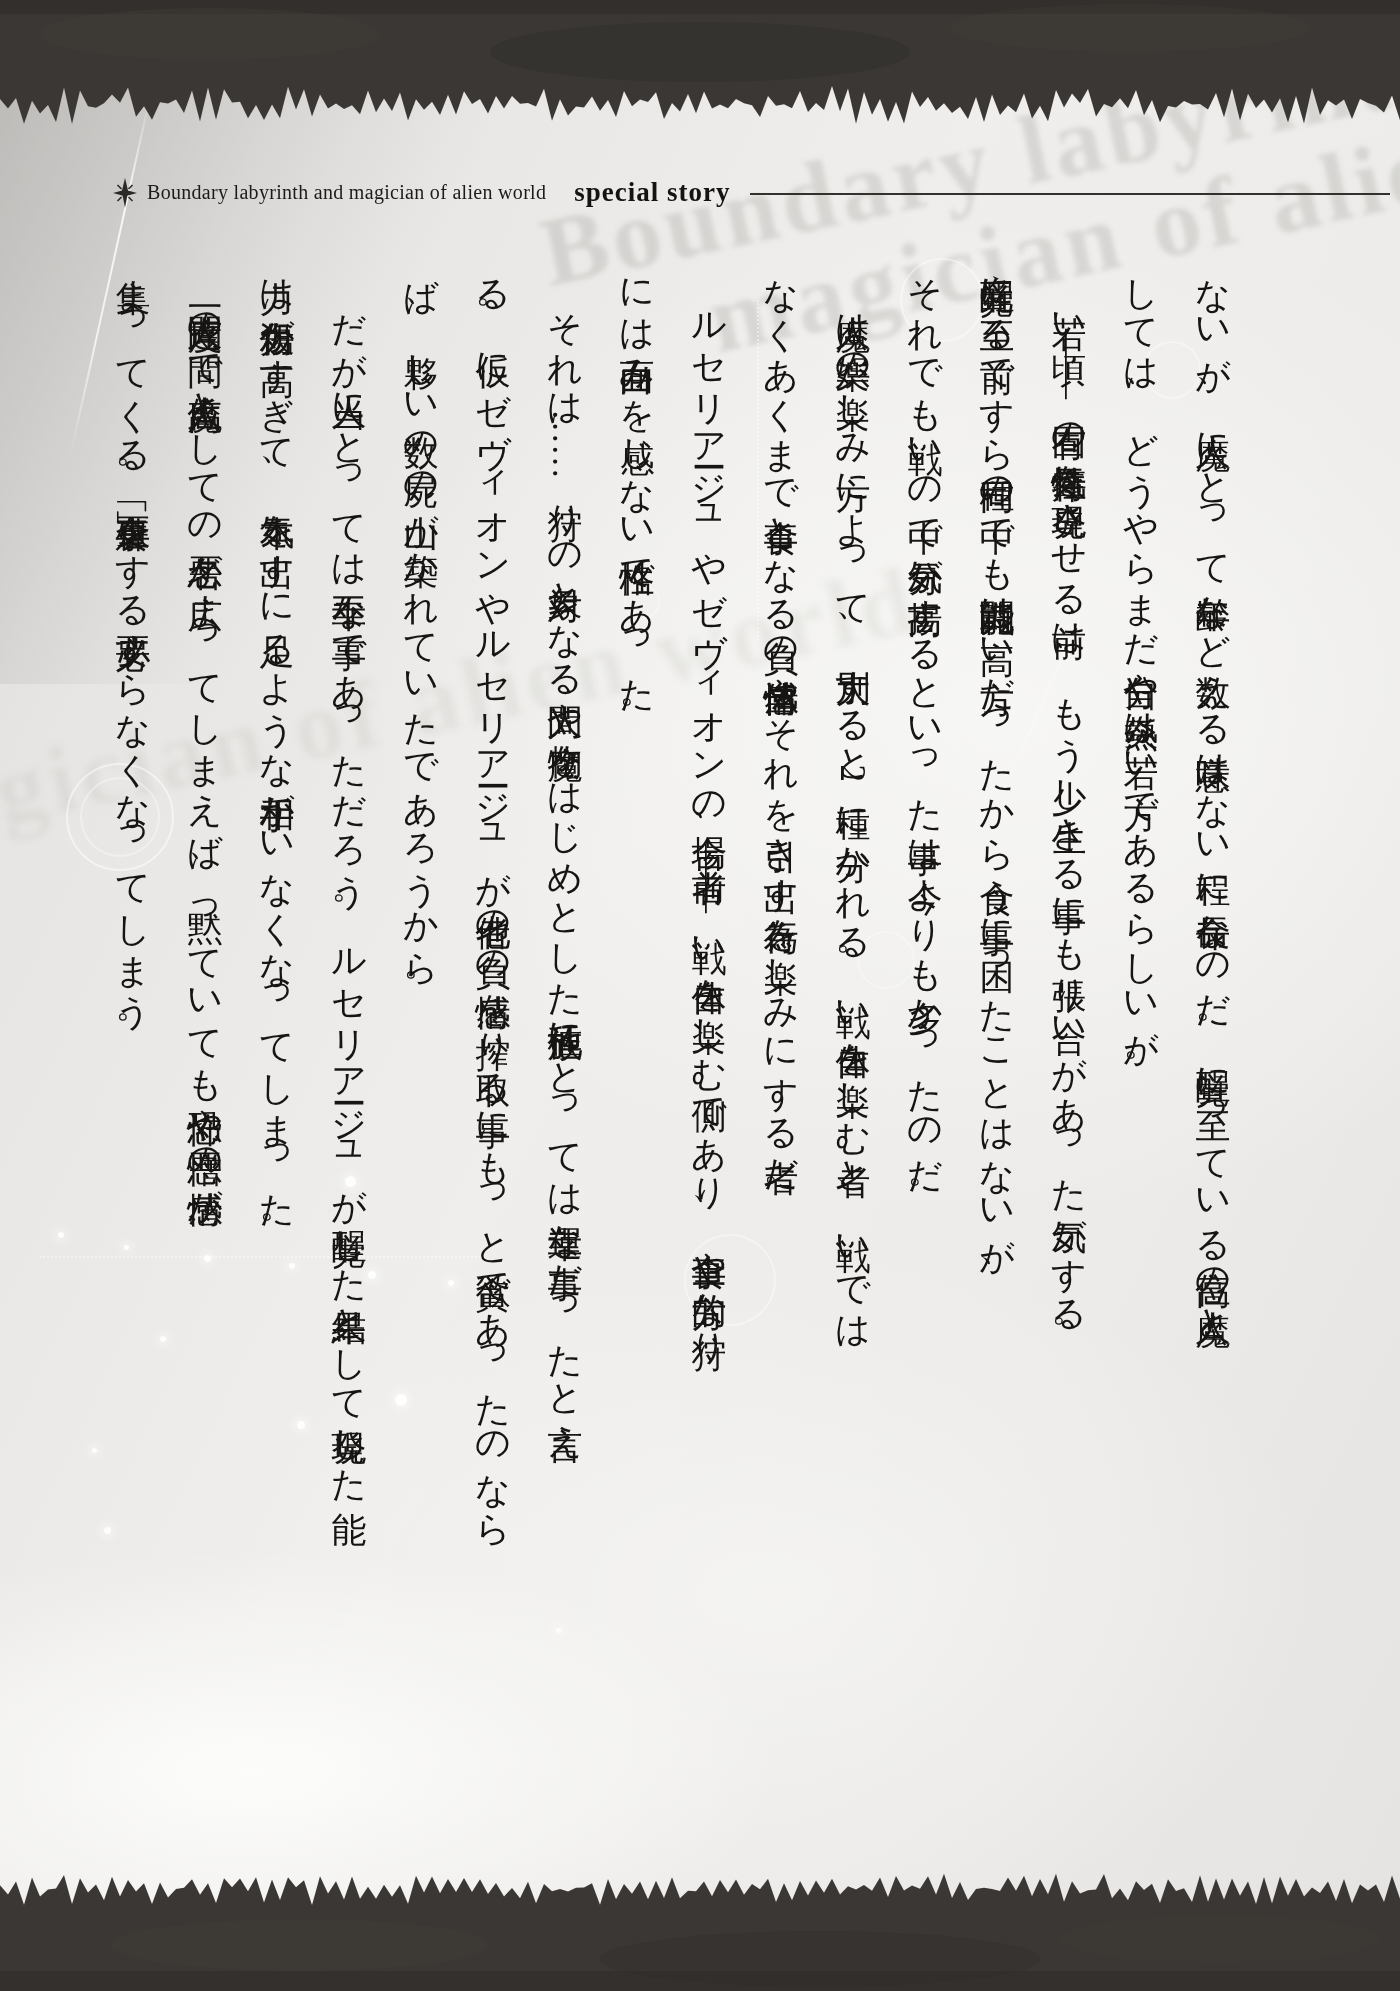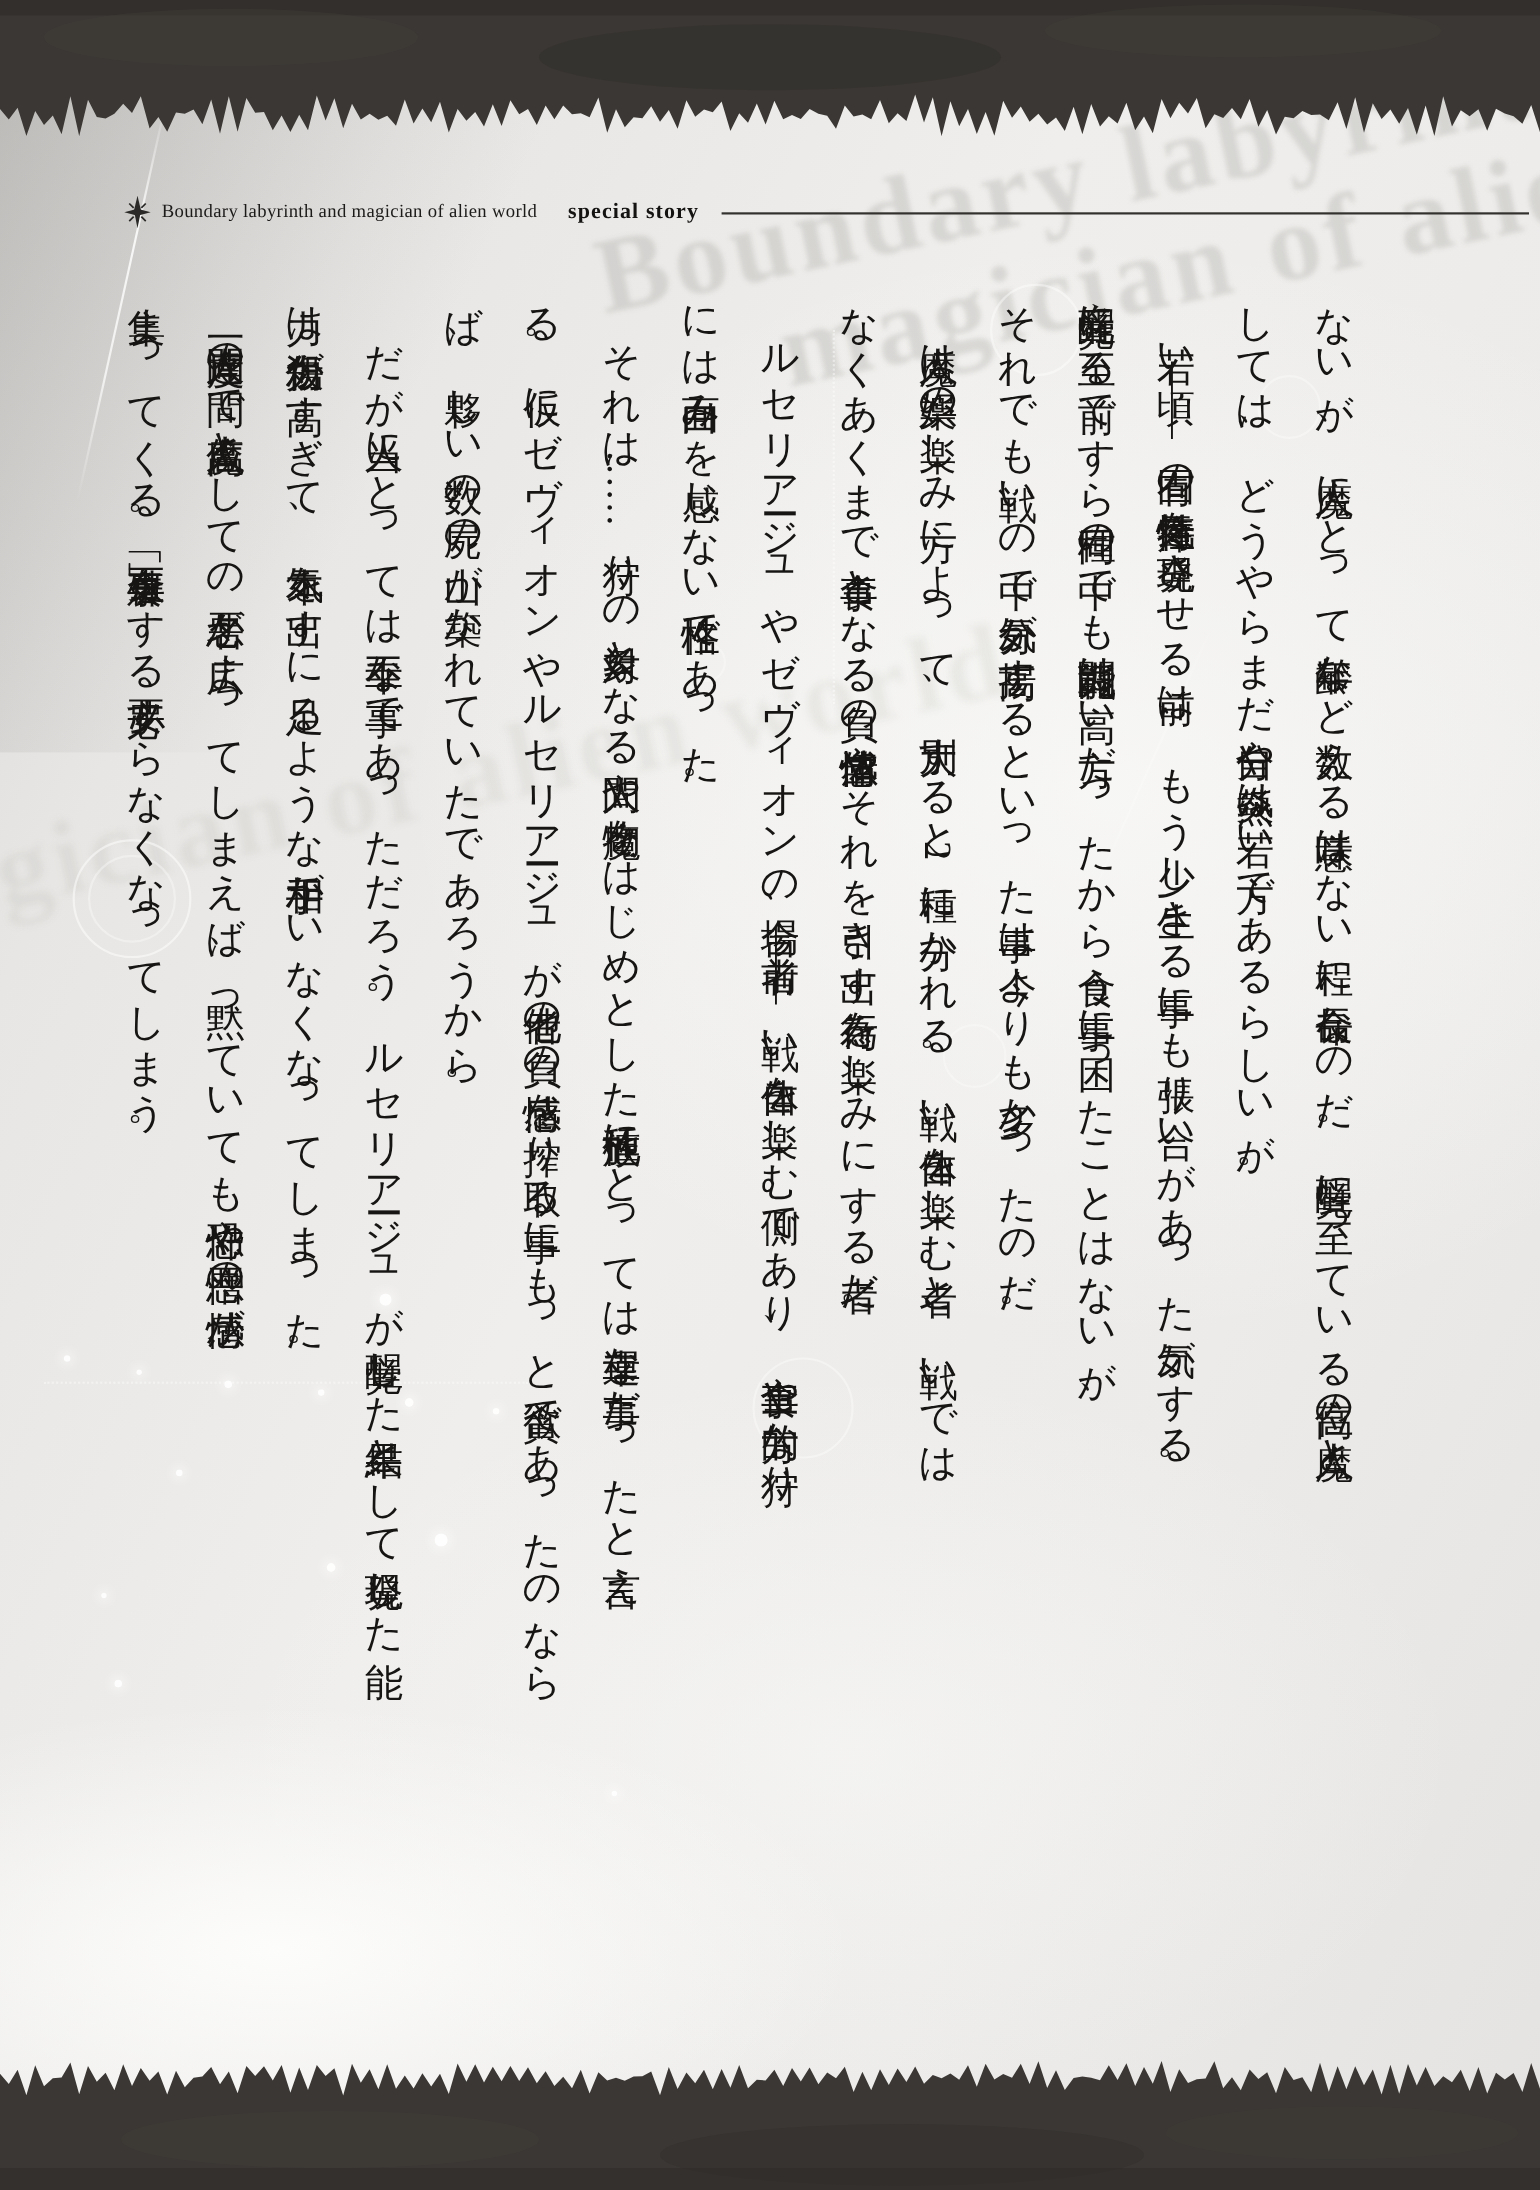--- a/index.html
+++ b/index.html
@@ -12,22 +12,22 @@
       radial-gradient(ellipse 800px 500px at 55% 80%, rgba(249,249,247,0.55), rgba(249,249,247,0) 70%),
       linear-gradient(115deg,#d9d8d6 0%,#e7e6e4 18%,#efeeec 44%,#ecebe9 72%,#e4e3e1 100%);
   }
   
   .torn{position:absolute;left:0;width:1400px;height:132px;display:block;}
   .torn-top{top:0;}
   .torn-bottom{top:1859px;}
   
   .header{position:absolute;top:176px;left:112px;right:10px;display:flex;align-items:center;color:#1c1b1a;}
   .header .star{flex:0 0 auto;margin-right:9px;margin-top:2px;}
-  .series{font-size:17px;letter-spacing:0.3px;white-space:nowrap;}
-  .story{font-size:20px;font-weight:bold;letter-spacing:1px;margin-left:28px;white-space:nowrap;color:#141312;}
+  .series{font-size:20px;letter-spacing:0.3px;white-space:nowrap;}
+  .story{font-size:27px;font-weight:bold;letter-spacing:1px;margin-left:28px;white-space:nowrap;color:#141312;}
   .rule{flex:1 1 auto;height:2px;background:#33312e;margin-left:20px;margin-top:4px;}
   
   .body-text{
     position:absolute;top:254px;right:152px;height:1590px;
     writing-mode:vertical-rl;text-orientation:mixed;
     font-size:35px;line-height:72px;letter-spacing:0;
     color:#171513;
   }
   .body-text p{margin:0;padding:0;}
   

